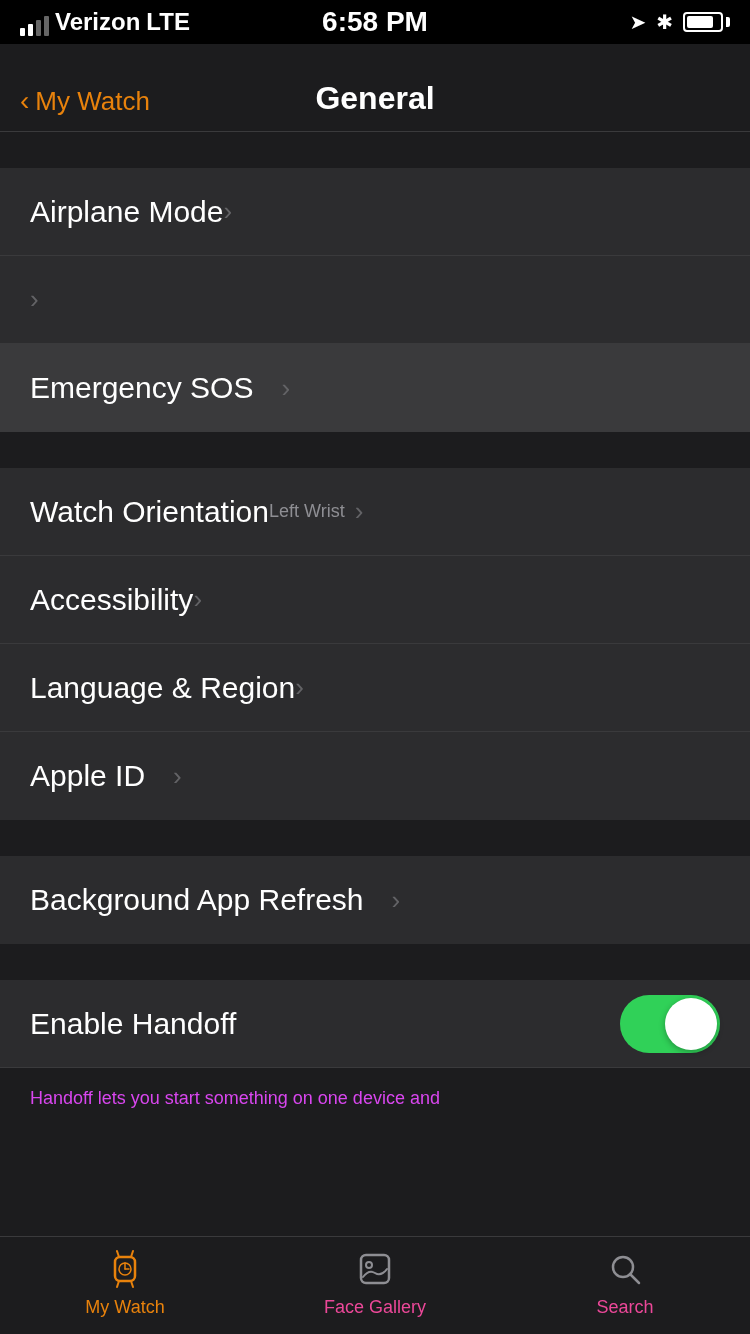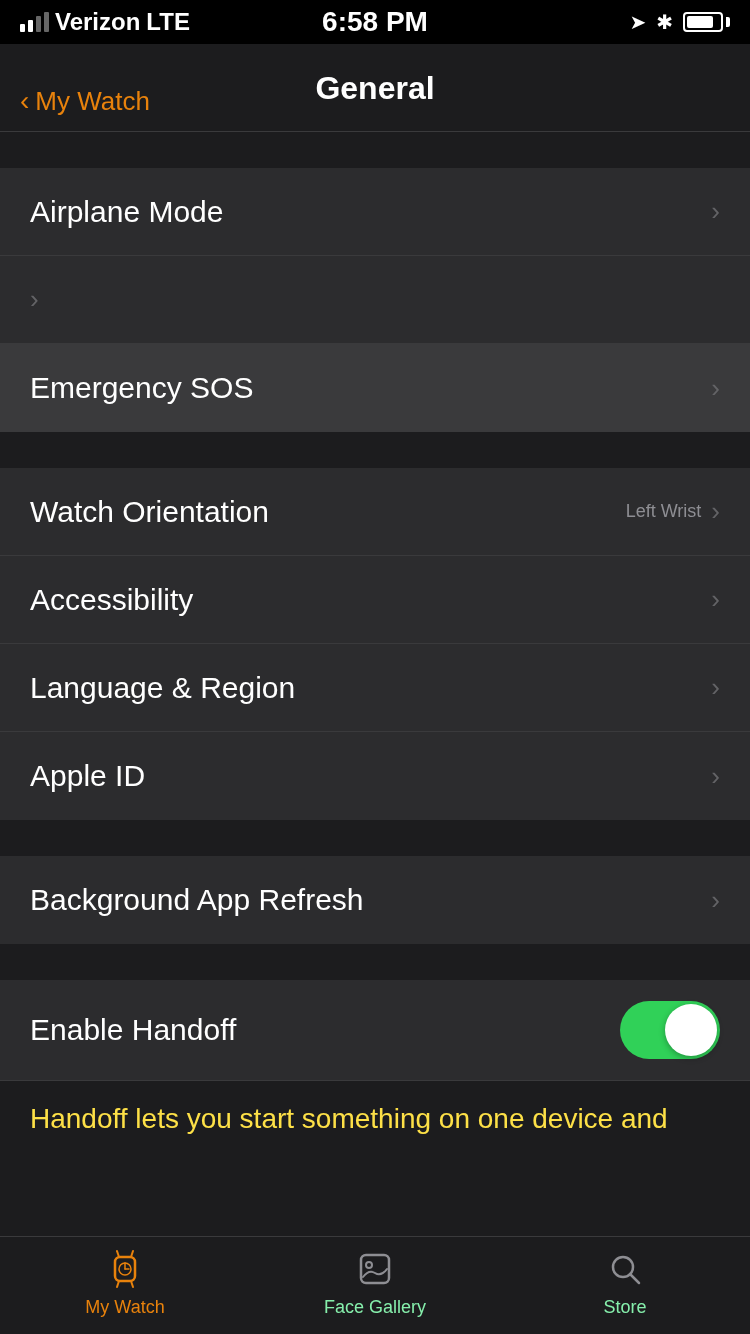--- a/index.html
+++ b/index.html
@@ -19,21 +19,21 @@
     .status-bar {
       height: 44px;
       background: #000000;
       display: flex;
       align-items: center;
       justify-content: space-between;
       padding: 0 20px;
     }
     .status-left {
       display: flex;
-      align-items: center;
+      align-items: flex-end;
       gap: 6px;
       font-size: 24px;
       font-weight: 600;
       color: #fff;
     }
     .signal-bars {
       display: flex;
       align-items: flex-end;
       gap: 3px;
     }
@@ -122,21 +122,21 @@
     .back-chevron {
       font-size: 28px;
       font-weight: 300;
       color: #e8820c;
       margin-right: 2px;
     }
     .nav-title {
       position: absolute;
       left: 50%;
       transform: translateX(-50%);
-      bottom: 24px;
+      bottom: 14px;
       font-size: 32px;
       font-weight: 700;
       color: #fff;
     }
 
     
     .content {
       background: #1c1c1e;
       flex: 1;
     }
@@ -148,34 +148,34 @@
     }
 
     
     .list-section {
       background: #2c2c2e;
     }
 
     .list-item {
       display: flex;
       align-items: center;
-      justify-content: space-between;
       padding: 0 30px;
       height: 88px;
       background: #2c2c2e;
       border-bottom: 1px solid #3a3a3c;
       cursor: pointer;
     }
 
     .list-item.highlighted {
       background: #3a3a3c;
     }
 
     .list-item:last-child {
       border-bottom: none;
+      gap: 28px;
     }
 
     .list-item-label {
       font-size: 30px;
       font-weight: 400;
       color: #ffffff;
     }
 
     .list-item-right {
       display: flex;
@@ -193,21 +193,21 @@
       color: #636366;
       font-weight: 300;
     }
 
     
     .toggle-container {
       display: flex;
       align-items: center;
       justify-content: space-between;
       padding: 0 30px;
-      height: 101px;
+      height: 88px;
       background: #2c2c2e;
       border-bottom: 1px solid #3a3a3c;
     }
 
     .toggle-label {
       font-size: 30px;
       color: #fff;
     }
 
     .toggle {
@@ -226,22 +226,22 @@
       border-radius: 50%;
       position: absolute;
       top: 3px;
       right: 3px;
       box-shadow: 0 2px 6px rgba(0,0,0,0.3);
     }
 
     
     .description-text {
       padding: 18px 16px 0 30px;
-      font-size: 28px;
-      color: #fde047;
+      font-size: 18px;
+      color: #d946ef;
       background: #1c1c1e;
       line-height: 1.4;
     }
 
     
     .tab-bar {
       position: absolute;
       bottom: 0;
       left: 0;
       width: 750px;
@@ -273,21 +273,21 @@
     .tab-label {
       font-size: 18px;
       font-weight: 400;
     }
 
     .tab-item.active .tab-label {
       color: #e8820c;
     }
 
     .tab-item.inactive .tab-label {
-      color: #86efac;
+      color: #ec4899;
     }
   </style>
 </head>
 <body>
 
 <div class="status-bar">
   <div class="status-left">
     <div class="signal-bars">
       <span></span>
         <span></span>
@@ -425,15 +425,15 @@
   </div>
 
 
   <div class="tab-item inactive">
     <div class="tab-icon">
       <svg width="40" height="44" viewBox="0 0 40 44" fill="none" xmlns="http://www.w3.org/2000/svg">
         <circle cx="18" cy="20" r="10" stroke="#8e8e93" stroke-width="2.5"></circle>
         <line x1="25" y1="27" x2="34" y2="36" stroke="#8e8e93" stroke-width="2.5" stroke-linecap="round"></line>
       </svg>
     </div>
-    <span class="tab-label">Store</span>
+    <span class="tab-label">Search</span>
   </div>
 </div>
 
 </body></html>

